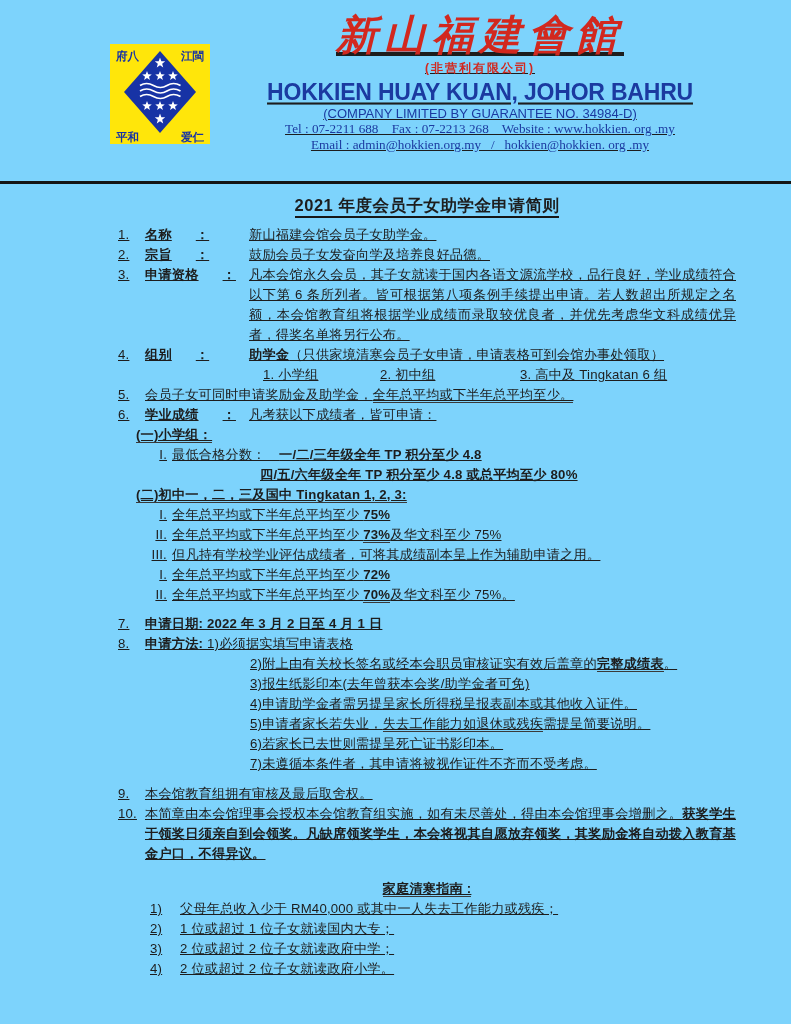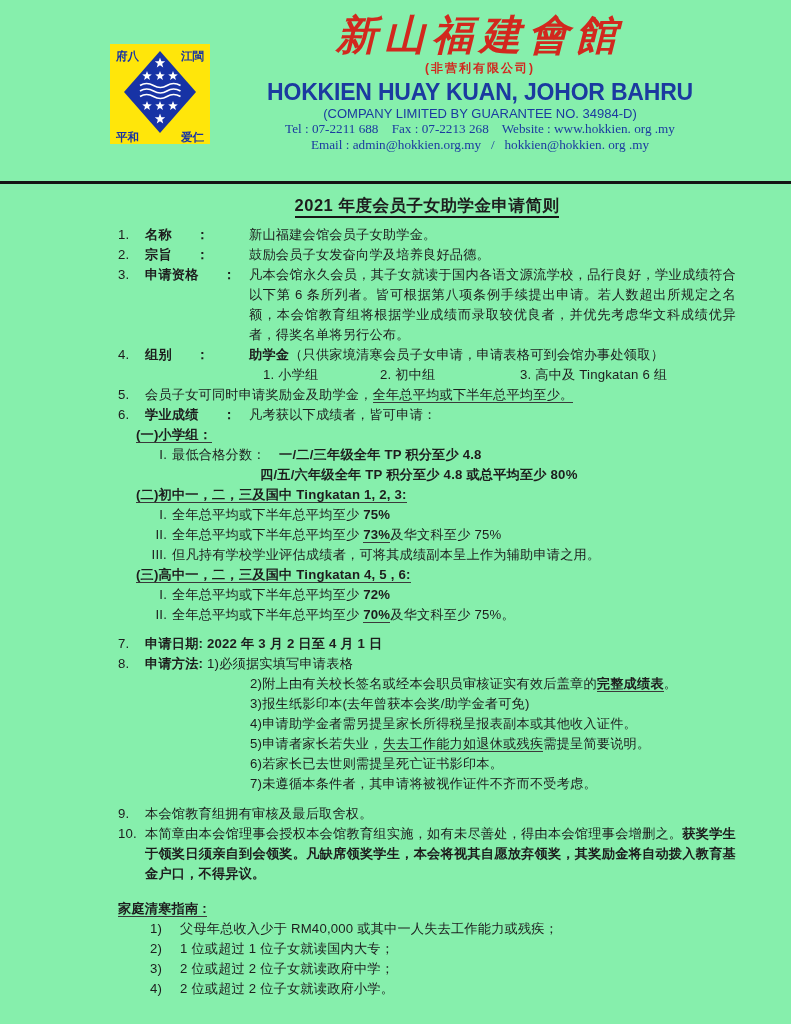--- a/index.html
+++ b/index.html
@@ -1,18 +1,18 @@
 <!DOCTYPE html>
 <html><head>
 <meta charset="utf-8">
 <style>
   html,body{margin:0;padding:0;}
   body{width:791px;height:1024px;background:#fff;position:relative;overflow:hidden;
        font-family:"Liberation Sans",sans-serif;color:#1d1d1d;}
-  .page{position:absolute;inset:0;background:#86efac;}
+  .page{position:absolute;inset:0;background:#7dd3fc;text-decoration:underline;}
 
   
   .header{position:relative;height:184px;}
   .logo{position:absolute;left:110px;top:44px;}
   .htext{margin-left:180px;width:600px;text-align:center;padding-top:12px;}
   .cn-name{font-family:"DejaVu Serif",serif;font-style:italic;font-weight:bold;
            font-size:41px;line-height:1.15;color:#d2281e;letter-spacing:7px;}
   .nonprofit{color:#d2281e;font-size:12px;font-weight:bold;margin-top:1px;letter-spacing:2px;}
   .en-name{color:#1b3aa0;font-size:23px;font-weight:bold;letter-spacing:-0.2px;margin-top:2px;
            transform:scaleY(1.05);}
@@ -36,21 +36,21 @@
   .grp{display:flex;margin-left:145px;}
   .grp .c0{width:117px;}
   .grp .c1{width:140px;}
   .sub{margin-left:18px;}
   .roman{display:flex;margin-left:27px;}
   .rn{flex:0 0 27px;text-align:right;padding-right:5px;box-sizing:border-box;}
   .ind260{margin-left:142px;}
   .ind250{margin-left:132px;}
   .mt9{margin-top:9px;}
   .mt10{margin-top:10px;}
-  .footer-head{margin-top:15px;margin-left:0;}
+  .footer-head{margin-top:15px;margin-left:0;text-align:center;}
   .frow{display:flex;margin-left:32px;}
   .fn{flex:0 0 30px;}
 </style>
 </head>
 <body>
 
 <div class="page">
 
   <div class="header">
 
@@ -173,21 +173,20 @@
     </div>
     <div class="roman">
       <span class="rn">II.</span>
       <span class="content"><span>全年总平均或下半年总平均至少 </span><span class="b u">73%</span><span>及华文科至少 75%</span></span>
     </div>
     <div class="roman">
       <span class="rn">III.</span>
       <span class="content"><span>但凡持有学校学业评估成绩者，可将其成绩副本呈上作为辅助申请之用。</span></span>
     </div>
 
-    <div class="sub"><span class="b u">(三)高中一，二，三及国中 Tingkatan 4, 5 , 6: </span></div>
 
     <div class="roman">
       <span class="rn">I.</span>
       <span class="content"><span>全年总平均或下半年总平均至少 </span><span class="b">72%</span></span>
     </div>
     <div class="roman">
       <span class="rn">II.</span>
       <span class="content"><span>全年总平均或下半年总平均至少 </span><span class="b u">70%</span><span>及华文科至少 75%。</span></span>
     </div>
 

